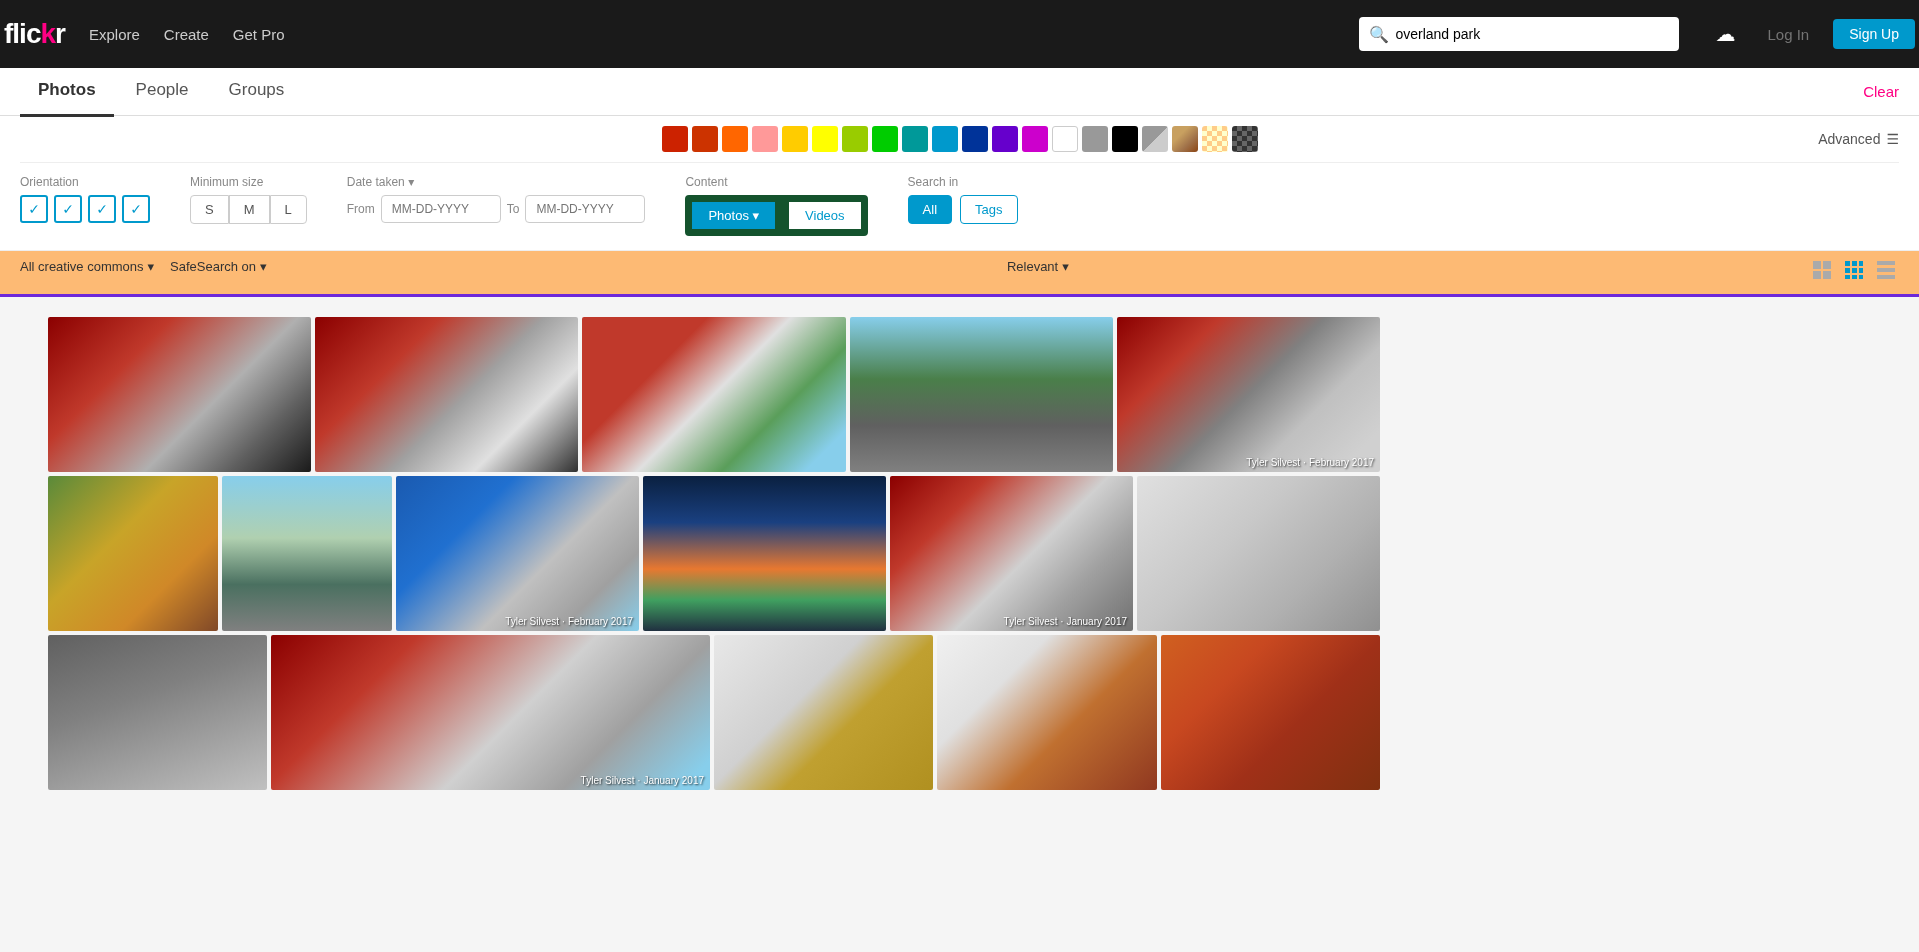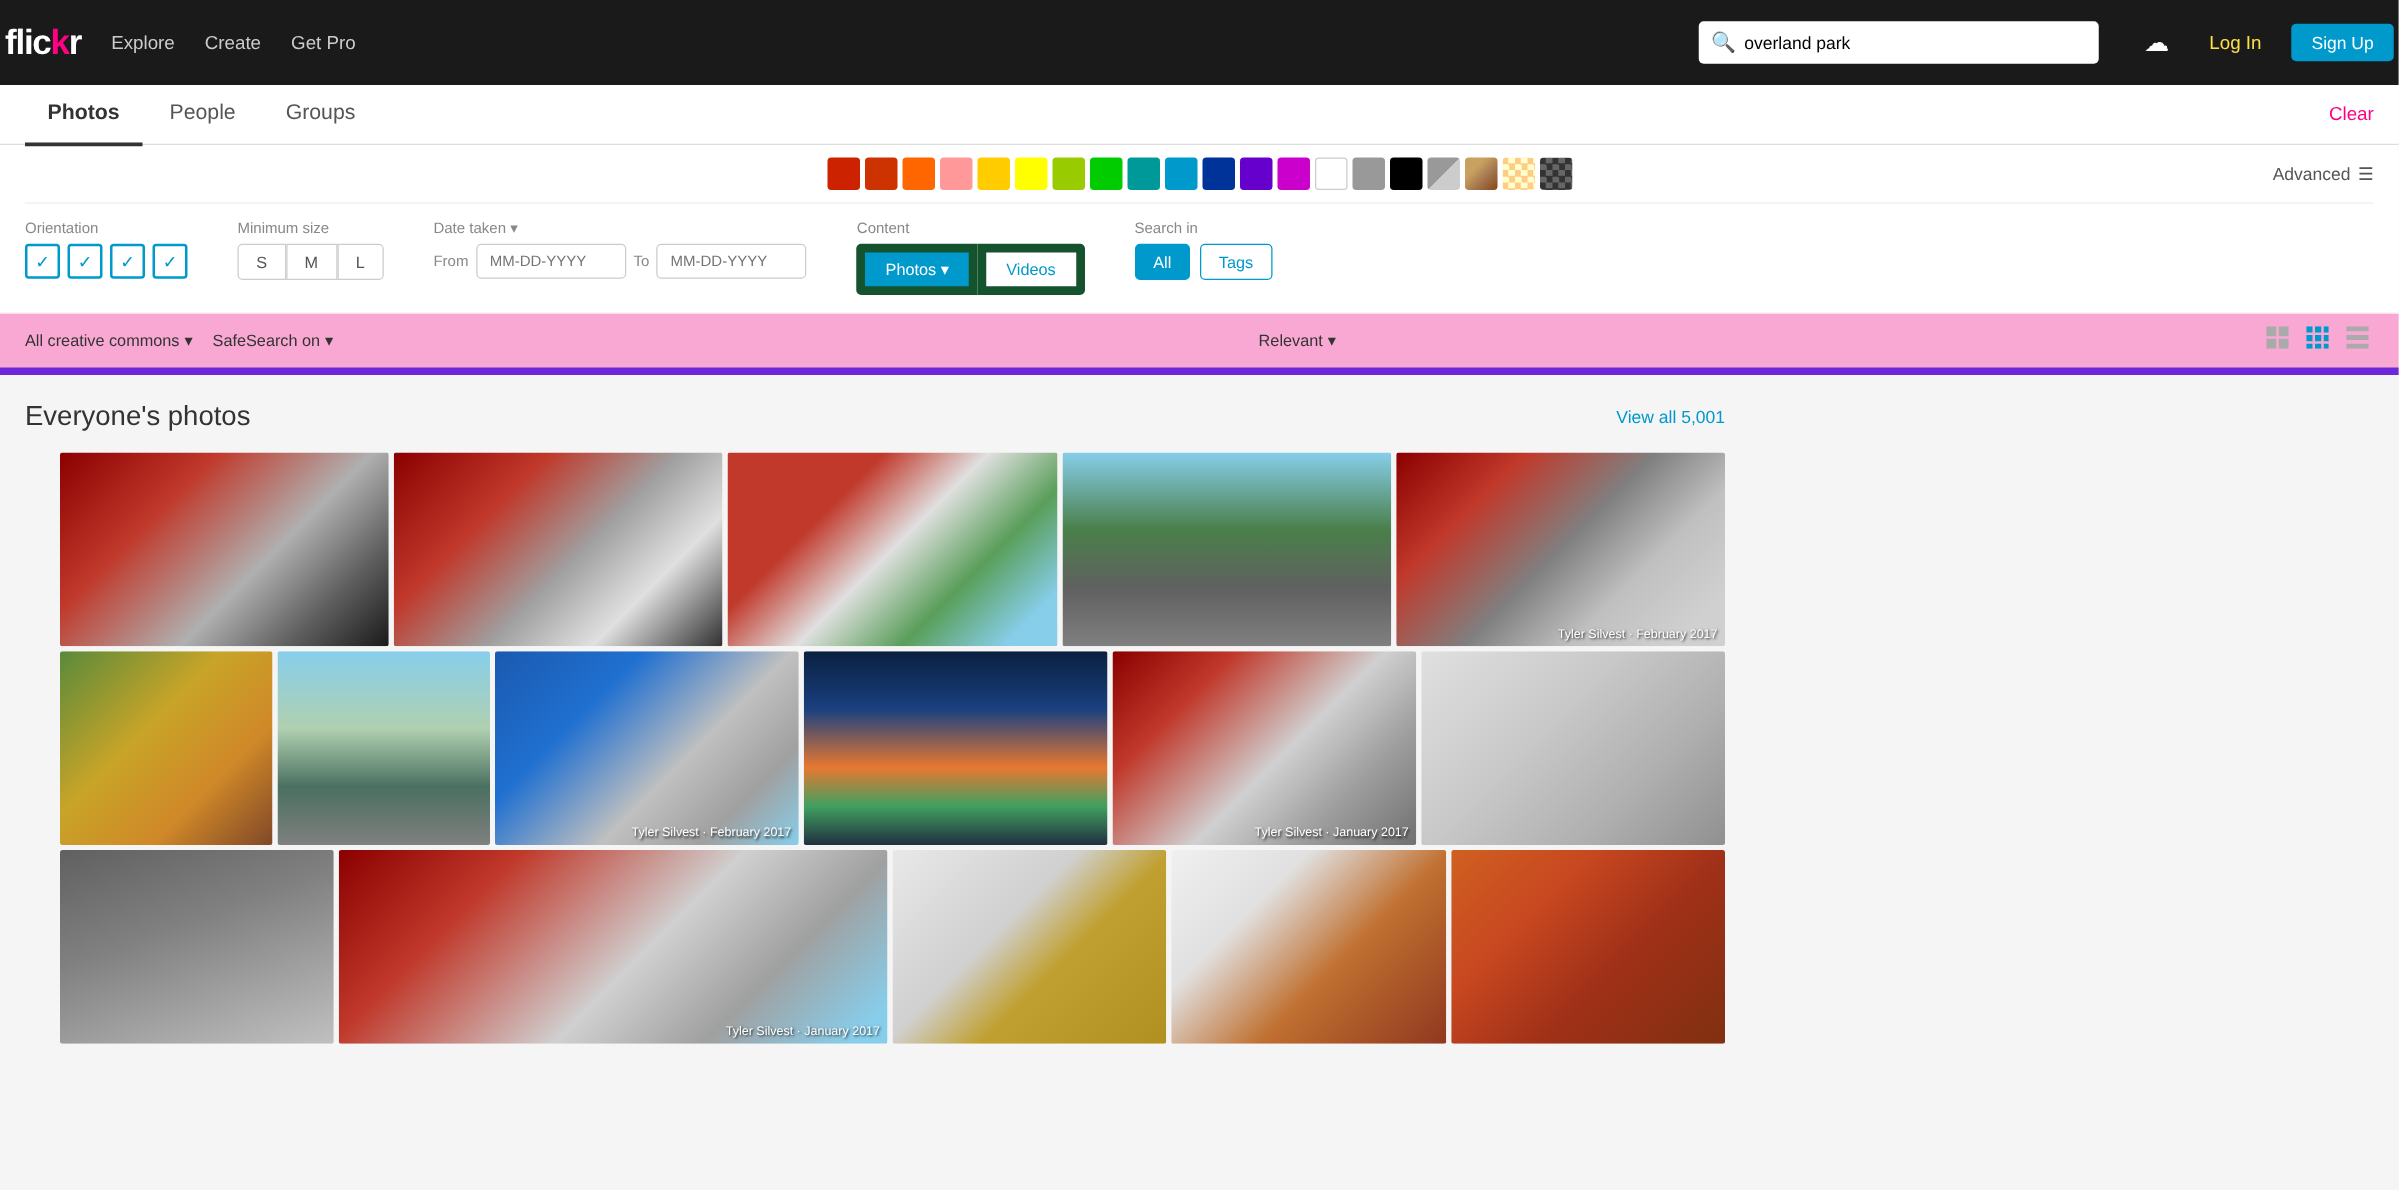--- a/index.html
+++ b/index.html
@@ -45,21 +45,21 @@
     }
     .upload-icon-btn {
       background: none;
       border: none;
       cursor: pointer;
       color: white;
       font-size: 20px;
       margin-left: 12px;
     }
     .login-btn {
-      color: #fde047;
+      color: #737373;
       background: none;
       border: none;
       cursor: pointer;
       font-size: 15px;
       margin-left: 8px;
     }
     .signup-btn {
       background: #0099cc;
       color: white;
       border: none;
@@ -202,24 +202,24 @@
       padding: 6px 14px;
       cursor: pointer;
       font-size: 13px;
       color: #0099cc;
       border-radius: 4px;
     }
     .search-in-btn.active { background: #0099cc; color: white; }
 
     
     .secondary-filters {
-      background: #f9a8d4;
-      border-bottom: 6px solid #6d28d9;
-      display: flex;
-      align-items: center;
+      background: #fdba74;
+      border-bottom: 3px solid #6d28d9;
+      display: flex;
+      align-items: flex-start;
       padding: 8px 20px;
       gap: 16px;
     }
     .dropdown-btn {
       background: none;
       border: none;
       font-size: 13px;
       color: #333;
       cursor: pointer;
       display: flex;
@@ -485,24 +485,20 @@
       <svg width="18" height="18" viewBox="0 0 18 18" fill="currentColor">
         <rect x="0" y="0" width="18" height="4"></rect>
           <rect x="0" y="7" width="18" height="4"></rect>
           <rect x="0" y="14" width="18" height="4"></rect>
       </svg>
     </button>
   </div>
 </div>
 
 <div class="main-content">
-  <div class="section-header">
-    <h2 class="section-title">Everyone's photos</h2>
-    <a href="#" class="view-all-link">View all 5,001</a>
-  </div>
 
   <div class="photo-grid">
 
     <div class="photo-row">
       <div class="photo-item ft1">
         <div style="width:100%;height:100%;background:linear-gradient(135deg,#8B0000 0%,#c0392b 30%,#b0b0b0 60%,#606060 80%,#1a1a1a 100%);"></div>
         <span class="photo-caption"></span>
       </div>
       <div class="photo-item ft2">
         <div style="width:100%;height:100%;background:linear-gradient(135deg,#8B0000 0%,#c0392b 30%,#a0a0a0 55%,#e0e0e0 75%,#303030 100%);"></div>

